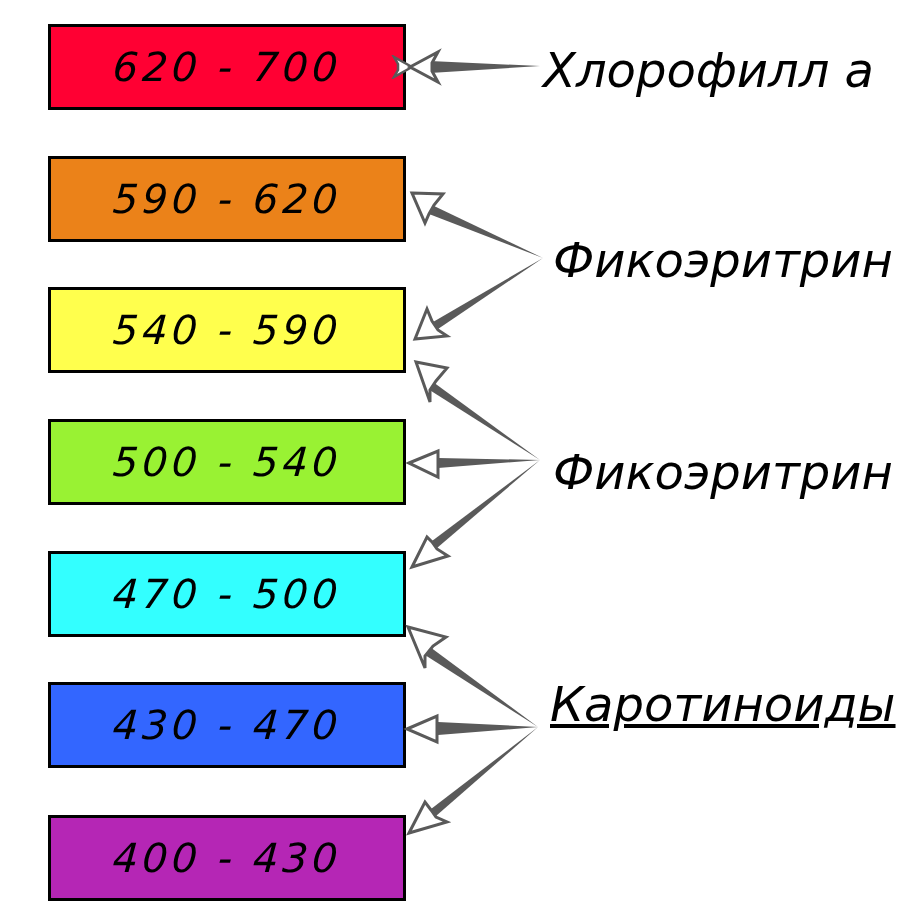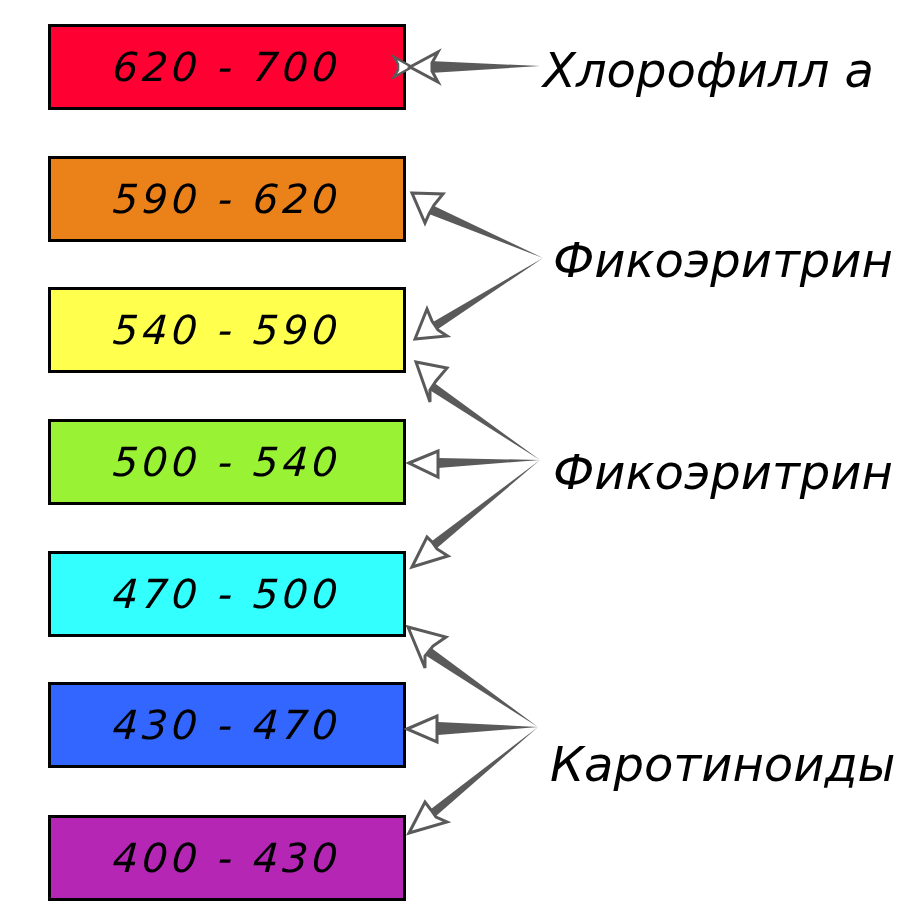--- a/index.html
+++ b/index.html
@@ -108,13 +108,13 @@
     <polygon points="538,727 438,722 438,735" fill="#5A5A5A"></polygon>
     <path d="M407,729 L437,716 L437,723 L437,734 L437,742 Z" fill="#ffffff" stroke="#5A5A5A" stroke-width="3"></path>
     <polygon points="538,727 431,809 436,816" fill="#5A5A5A"></polygon>
     <path d="M409,833 L425,802 L431,810 L436,817 L447,822 Z" fill="#ffffff" stroke="#5A5A5A" stroke-width="3"></path>
   </g>
 </svg>
 
 <div class="pigment-label" style="left:543px;top:46px;">Хлорофилл а</div>
 <div class="pigment-label" style="left:553px;top:236px;">Фикоэритрин</div>
 <div class="pigment-label" style="left:553px;top:436px;margin-top:12px;">Фикоэритрин</div>
-<div class="pigment-label" style="left:550px;top:740px;">Каротиноиды</div>
+<div class="pigment-label" style="left:550px;top:680px;text-decoration:underline;">Каротиноиды</div>
 
 </body></html>

